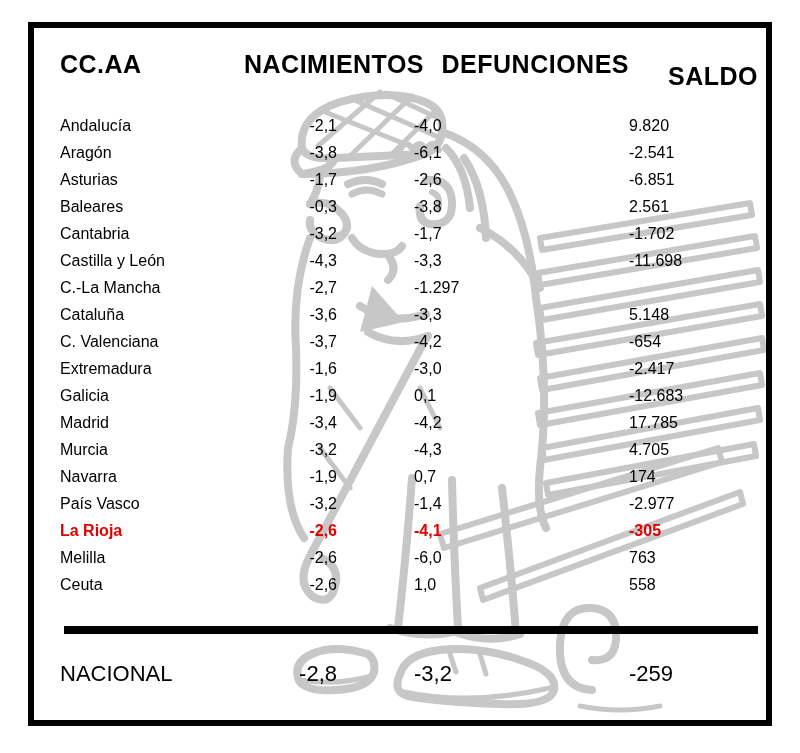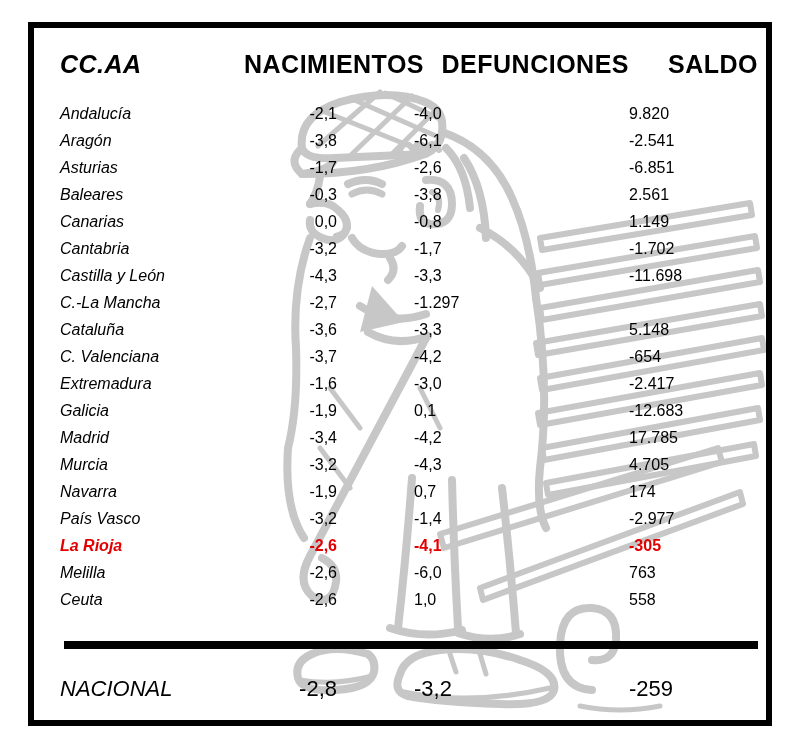--- a/index.html
+++ b/index.html
@@ -15,24 +15,24 @@
   .watermark {
     position:absolute; left:206px; top:60px; width:530px; height:640px;
     color:var(--wm,#c7c7c7); z-index:0; pointer-events:none;
   }
   .content { position:relative; z-index:1; }
   .row {
     display:grid; grid-template-columns:210px 170px 215px 1fr;
     font-size:16px; line-height:27px; white-space:nowrap;
   }
   .header-row { font-weight:bold; font-size:25px; line-height:24px; margin-top:24px; letter-spacing:0.5px; }
-  .c-region  { text-align:left;  padding-left:26px;font-style:italic; }
+  .c-region  { text-align:left;  padding-left:26px; }
   .header-row .c-births  { text-align:right; padding-right:0; }
   .header-row .c-deaths  { text-align:right; padding-right:0; }
-  .header-row .c-balance { text-align:right; padding-right:8px; }
+  .header-row .c-balance { text-align:right; padding-right:8px;margin-top:12px; }
   .rows { margin-top:24px; }
   .rows .c-births,  .footer-row .c-births  { text-align:right; padding-right:77px; }
   .rows .c-deaths,  .footer-row .c-deaths  { padding-right:95px; }
   .rows .c-balance, .footer-row .c-balance { text-align:left; padding-right:34px; }
   .row.highlight { color:var(--hl,#e30000); font-weight:bold; }
   .rule { height:8px; background:#000; margin:28px 8px 0 30px; }
   .footer-row { margin-top:26px; font-size:22px; line-height:27px; }
 </style>
 </head>
 <body style="--hl: #e30000; --wm: #c7c7c7;">
@@ -151,26 +151,20 @@
     <div class="c-balance">-6.851</div>
   </div>
 
   <div class="row">
     <div class="c-region">Baleares</div>
     <div class="c-births">-0,3</div>
     <div class="c-deaths">-3,8</div>
     <div class="c-balance">2.561</div>
   </div>
 
-  <div class="row">
-    <div class="c-region">Canarias</div>
-    <div class="c-births">0,0</div>
-    <div class="c-deaths">-0,8</div>
-    <div class="c-balance">1.149</div>
-  </div>
 
   <div class="row">
     <div class="c-region">Cantabria</div>
     <div class="c-births">-3,2</div>
     <div class="c-deaths">-1,7</div>
     <div class="c-balance">-1.702</div>
   </div>
 
   <div class="row">
     <div class="c-region">Castilla y León</div>

